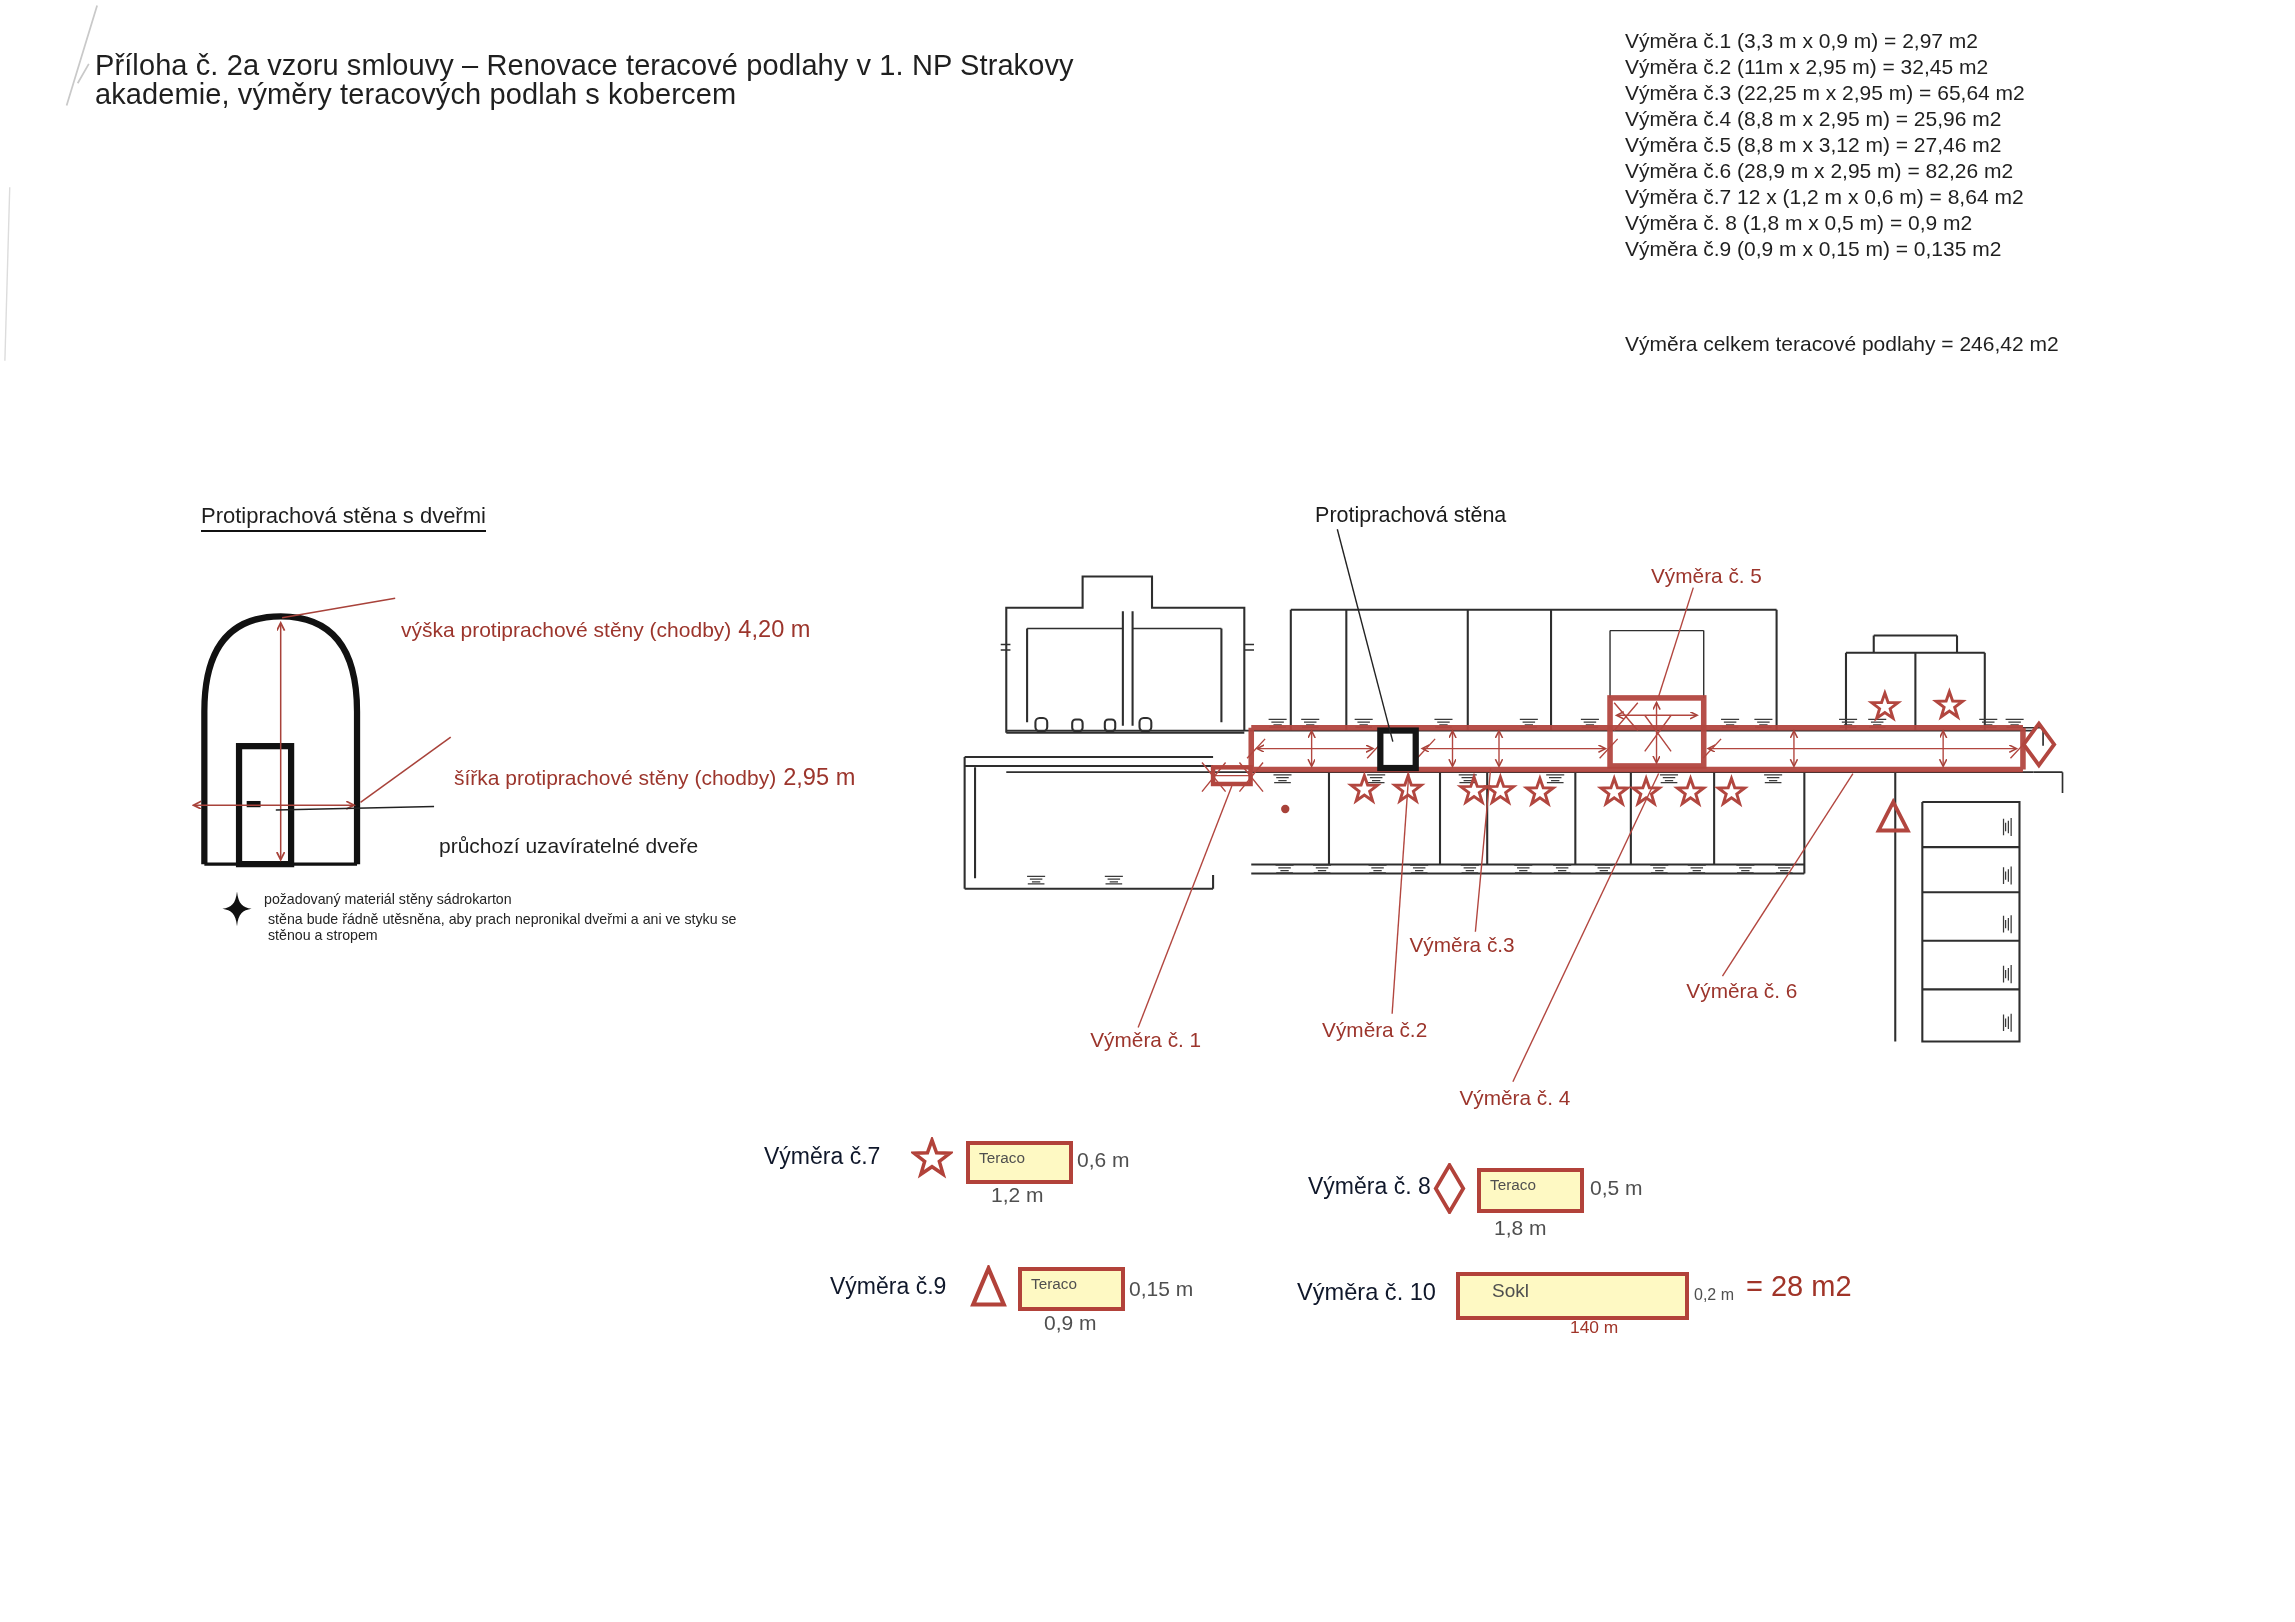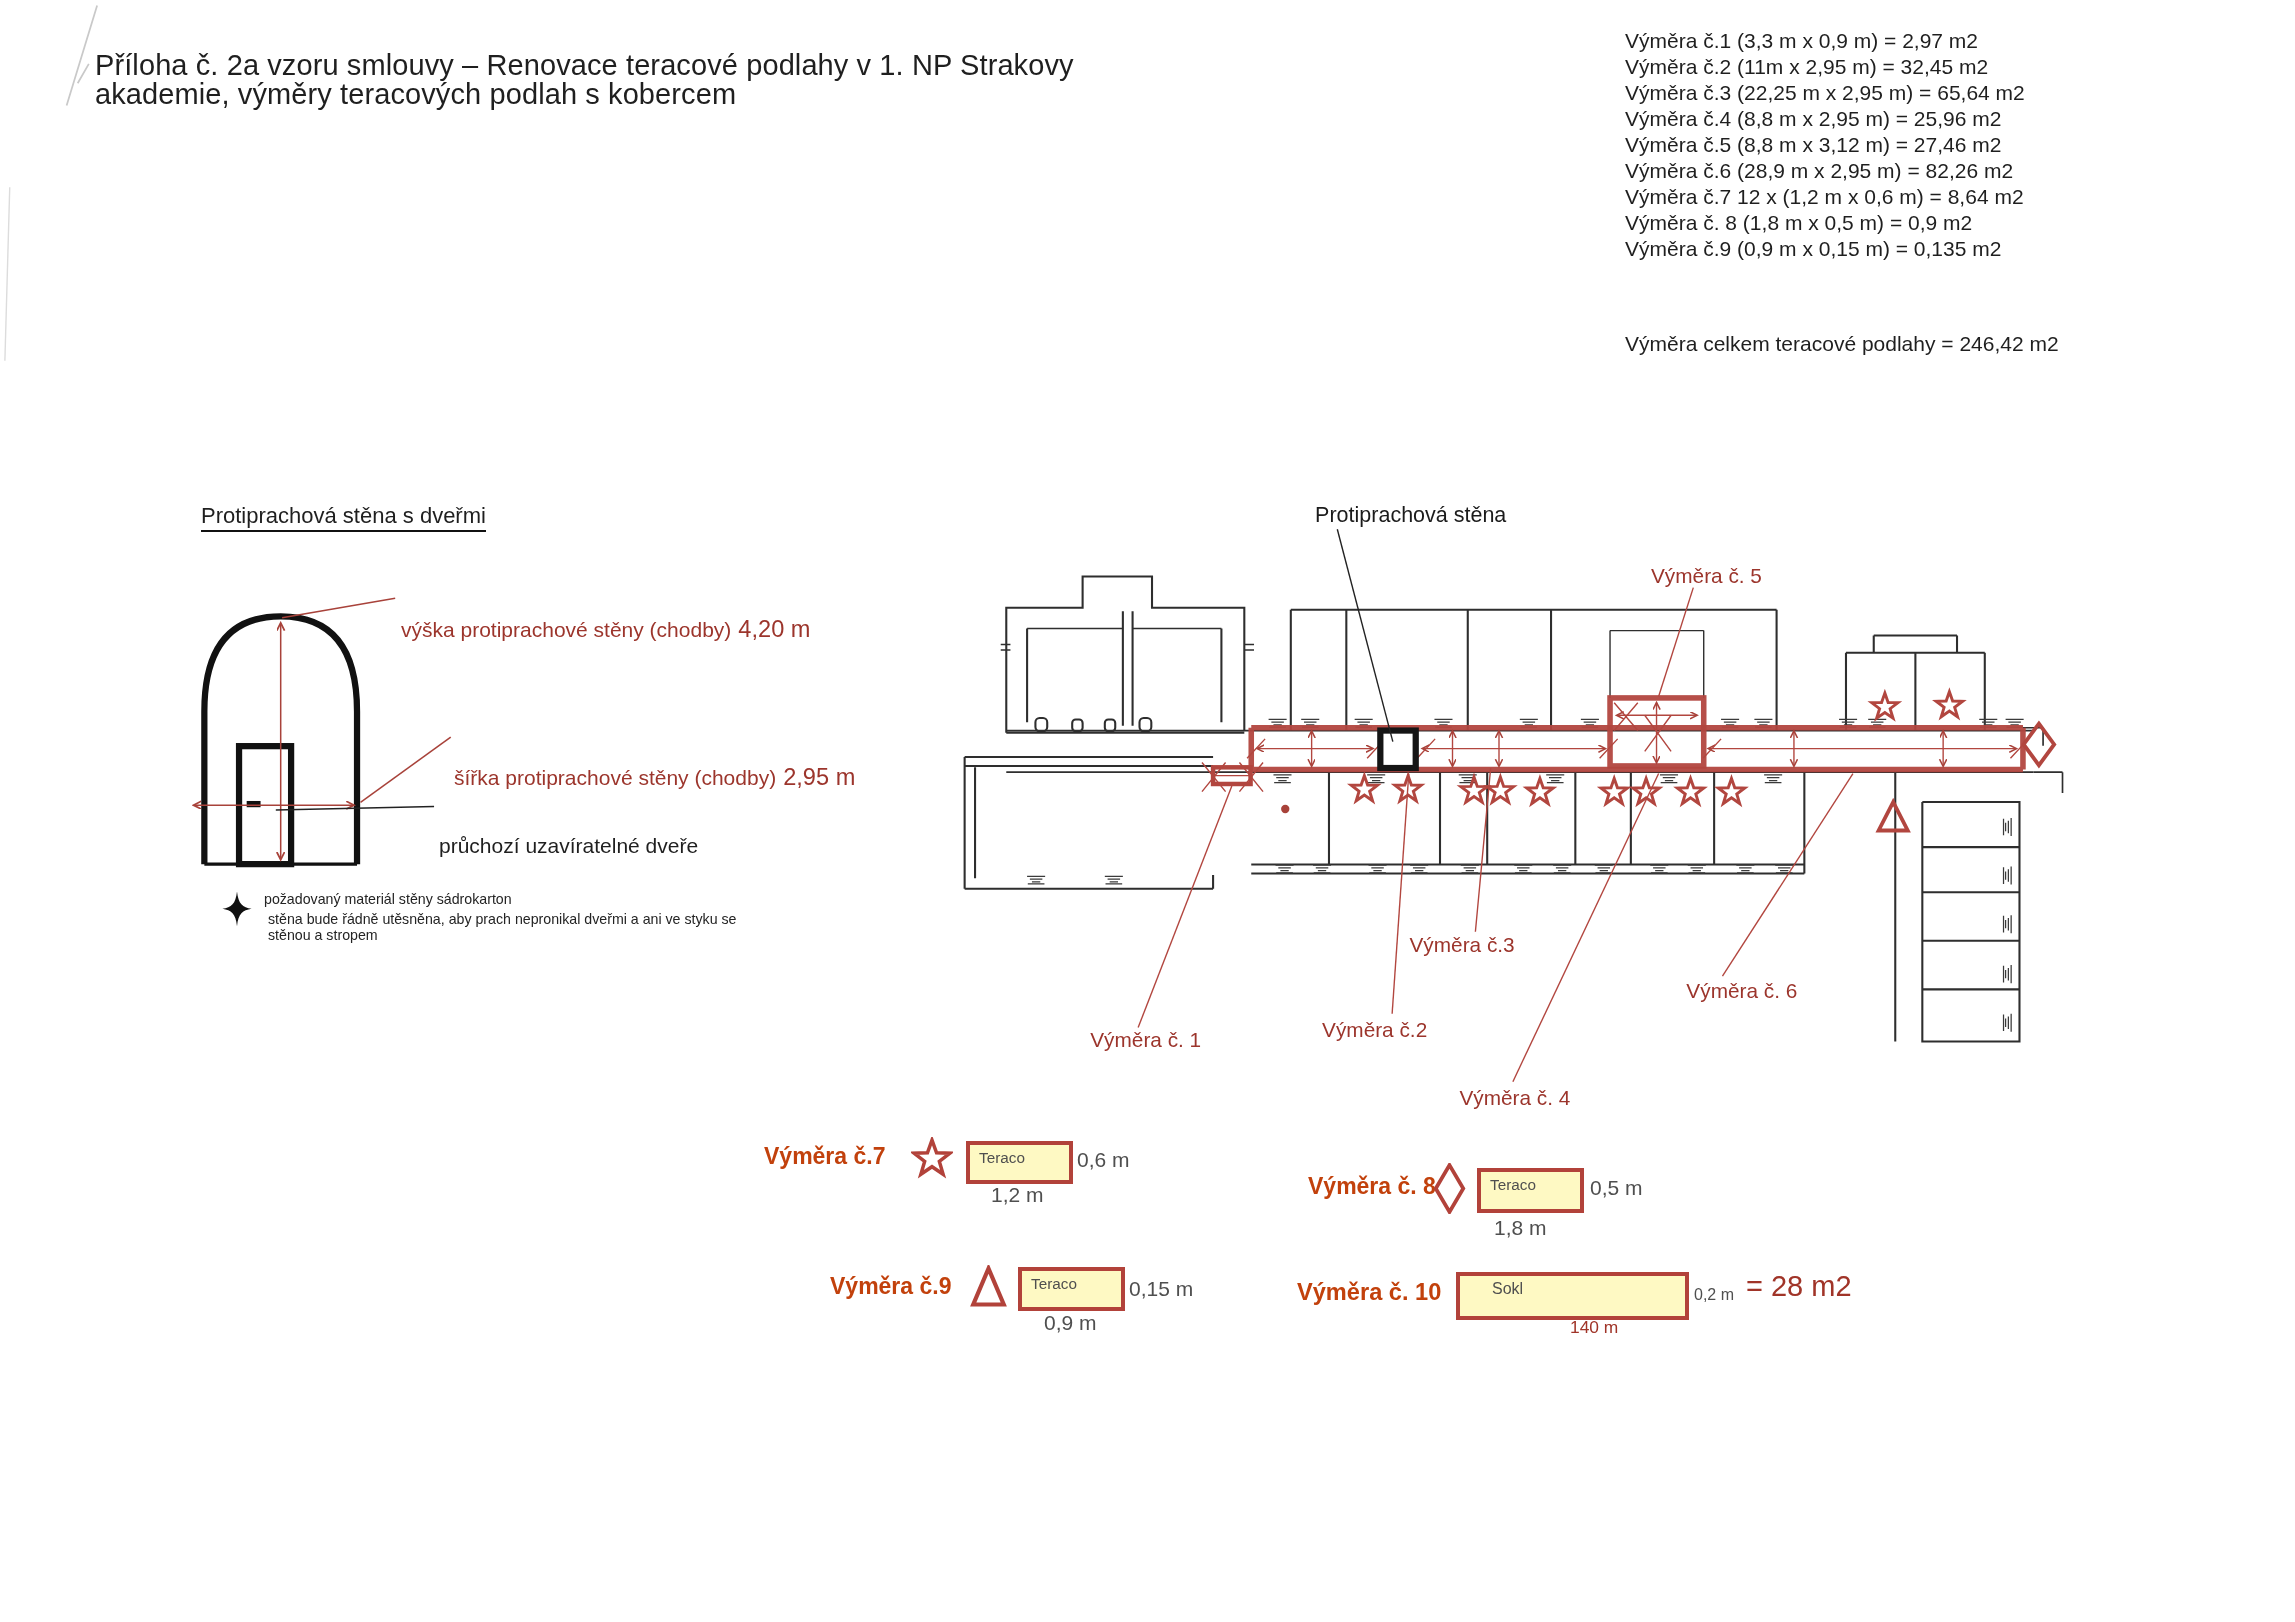--- a/index.html
+++ b/index.html
@@ -10,21 +10,21 @@
   .red{color:#9c352c;}
   .darkred{color:#7d453c;}
   #title{left:95px;top:51px;font-size:29px;line-height:28.5px;letter-spacing:0.1px;}
   #mlist{left:1625px;top:28px;font-size:21px;line-height:26px;}
   #mtotal{left:1625px;top:332px;font-size:21px;}
   #wall-heading{left:201px;top:503px;font-size:22px;}
   #wall-heading span{border-bottom:2.1px solid #111;padding-bottom:2.1px;}
   .ann-label{font-size:21px;white-space:nowrap;margin-top:38px;}
   .ann-value{font-size:23.6px;margin-left:7px;}
   .note{font-size:14.2px;color:#242424;white-space:nowrap;}
-  .leg-label{font-size:23px;color:#c2410c;white-space:nowrap;font-weight:bold;}
+  .leg-label{font-size:23px;color:#0f172a;white-space:nowrap;}
   .leg-box{border:4.2px solid #b2423a;background:#fef9c3;}
   .leg-box .boxlab{display:block;padding:3.5px 0 0 9px;font-size:15.3px;color:#4f4f4f;}
   .leg-dim{font-size:21px;color:#4f4f4f;white-space:nowrap;}
   .leg-dim-red{font-size:17.4px;color:#a03428;white-space:nowrap;}
   .leg-area{font-size:29px;color:#a03428;white-space:nowrap;}
   svg{position:absolute;}
   svg text{font-family:"Liberation Sans","DejaVu Sans",sans-serif;}
 </style>
 </head>
 <body>
@@ -258,20 +258,20 @@
     <polygon points="28,5 6,57 50,57" fill="none" stroke="#b2423a" stroke-width="6"></polygon>
   </svg>
   <div class="abs leg-box" style="left:1018px;top:1267px;width:99px;height:36px">
     <span class="boxlab">Teraco</span>
   </div>
   <div class="abs leg-dim" style="left:1129px;top:1277px">0,15 m</div>
   <div class="abs leg-dim" style="left:1044px;top:1311px">0,9 m</div>
 
   <div class="abs leg-label" style="left:1297px;top:1279px;font-size:23.6px">Výměra č. 10</div>
   <div class="abs leg-box" style="left:1456px;top:1272px;width:225px;height:40px;border-width:4.9px">
-    <span class="boxlab darkred" style="padding-left:32px;font-size:16px">Sokl</span>
+    <span class="boxlab darkred" style="padding-left:32px;font-size:19px">Sokl</span>
   </div>
   <div class="abs leg-dim darkred" style="left:1694px;top:1286px;font-size:16px">0,2 m</div>
   <div class="abs leg-area" style="left:1746px;top:1270px">= 28 m2</div>
   <div class="abs leg-dim-red" style="left:1570px;top:1317px">140 m</div>
 
 </div>
 
 
 </body></html>

